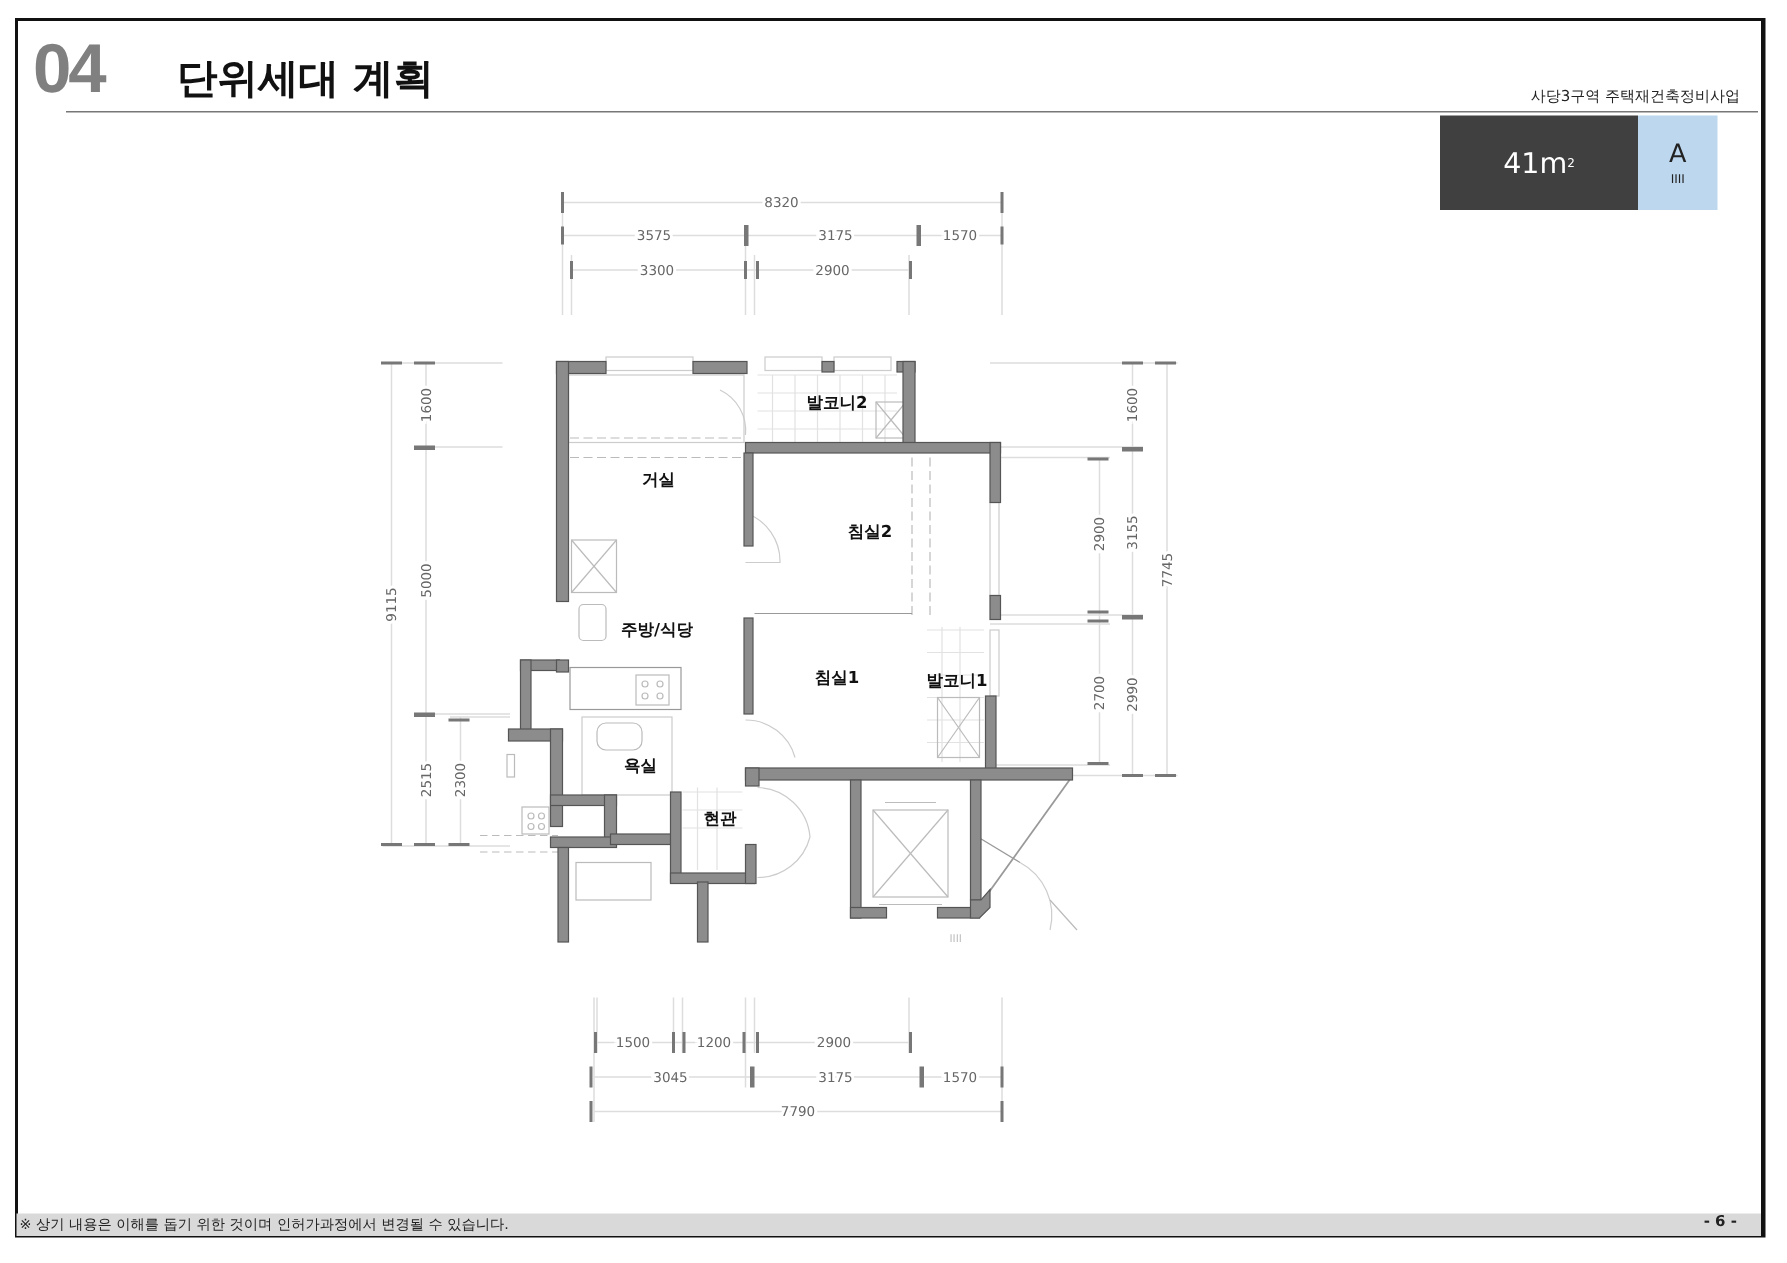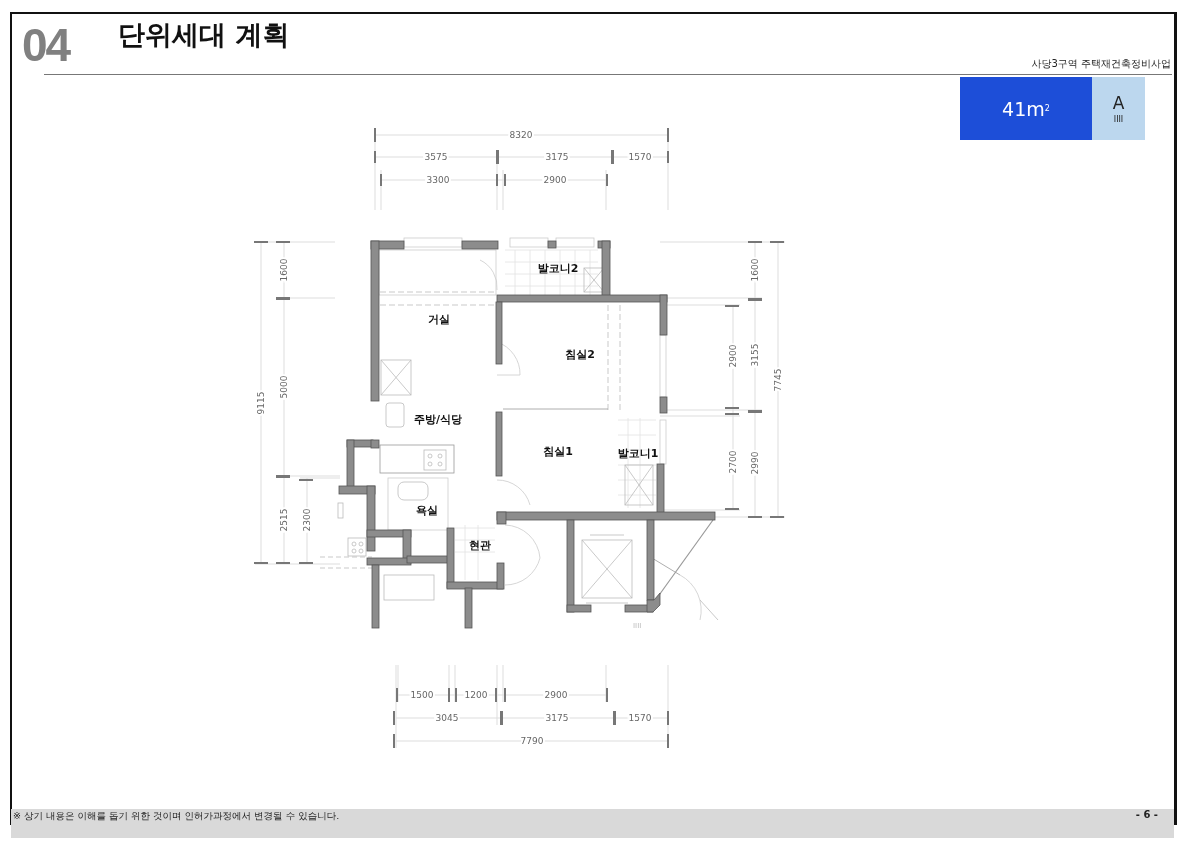--- a/index.html
+++ b/index.html
@@ -1,29 +1,29 @@
 <!DOCTYPE html>
 <html><head>
 <meta charset="utf-8">
 <style>
   html,body{margin:0;padding:0;background:#fff;}
   body{width:1191px;height:842px;position:relative;overflow:hidden;font-family:"DejaVu Sans","Liberation Sans",sans-serif;}
   .frame{position:absolute;left:10px;top:12px;width:1167px;height:813px;border:2px solid #111;border-right-width:3px;border-bottom-width:3px;box-sizing:border-box;}
   .sec-num{position:absolute;left:22px;top:14px;font-family:"Liberation Sans",sans-serif;font-weight:bold;font-size:46px;line-height:62px;color:#808080;letter-spacing:-2px;}
-  .sec-title{position:absolute;left:118px;top:20px;font-family:"DejaVu Sans",sans-serif;font-weight:bold;font-size:27px;line-height:30px;color:#111;}
+  .sec-title{position:absolute;left:118px;top:38px;font-family:"DejaVu Sans",sans-serif;font-weight:bold;font-size:27px;line-height:30px;color:#111;}
   .title-rule{position:absolute;left:44px;top:74px;width:1128px;height:1px;background:#777;}
-  .project{position:absolute;right:20px;top:57px;font-size:10px;color:#222;}
+  .project{position:absolute;right:31px;top:57px;font-size:10px;color:#222;}
   .badge{position:absolute;left:960px;top:77px;width:212px;height:63px;display:flex;}
-  .badge .area{width:132px;background:#1d4ed8;color:#fff;display:flex;align-items:center;justify-content:center;font-size:19px;font-family:"DejaVu Sans",sans-serif;}
+  .badge .area{width:132px;background:#404040;color:#fff;display:flex;align-items:center;justify-content:center;font-size:19px;font-family:"DejaVu Sans",sans-serif;}
   .badge .area sup{font-size:8px;}
   .badge .type{width:53px;background:#bcd7ee;display:flex;flex-direction:column;align-items:center;justify-content:center;color:#222;}
   .badge .type .t1{font-size:17px;line-height:18px;}
   .badge .type .t2{font-size:8px;margin-top:3px;}
   .plan{position:absolute;left:0;top:0;width:1191px;height:842px;}
-  .footer{position:absolute;left:11px;top:809px;width:1163px;height:29px;background:#d9d9d9;}
+  .footer{position:absolute;left:11px;top:809px;width:1163px;height:15px;background:#d9d9d9;}
   .footer .note{position:absolute;left:2px;top:1px;font-size:9.5px;color:#222;}
   .footer .page{position:absolute;right:16px;top:0px;font-size:10px;font-weight:bold;color:#222;}
   svg text{font-family:"DejaVu Sans","Liberation Sans",sans-serif;}
 </style>
 </head>
 <body>
 
 <div class="frame"></div>
 
 <div class="sec-num">04</div>

